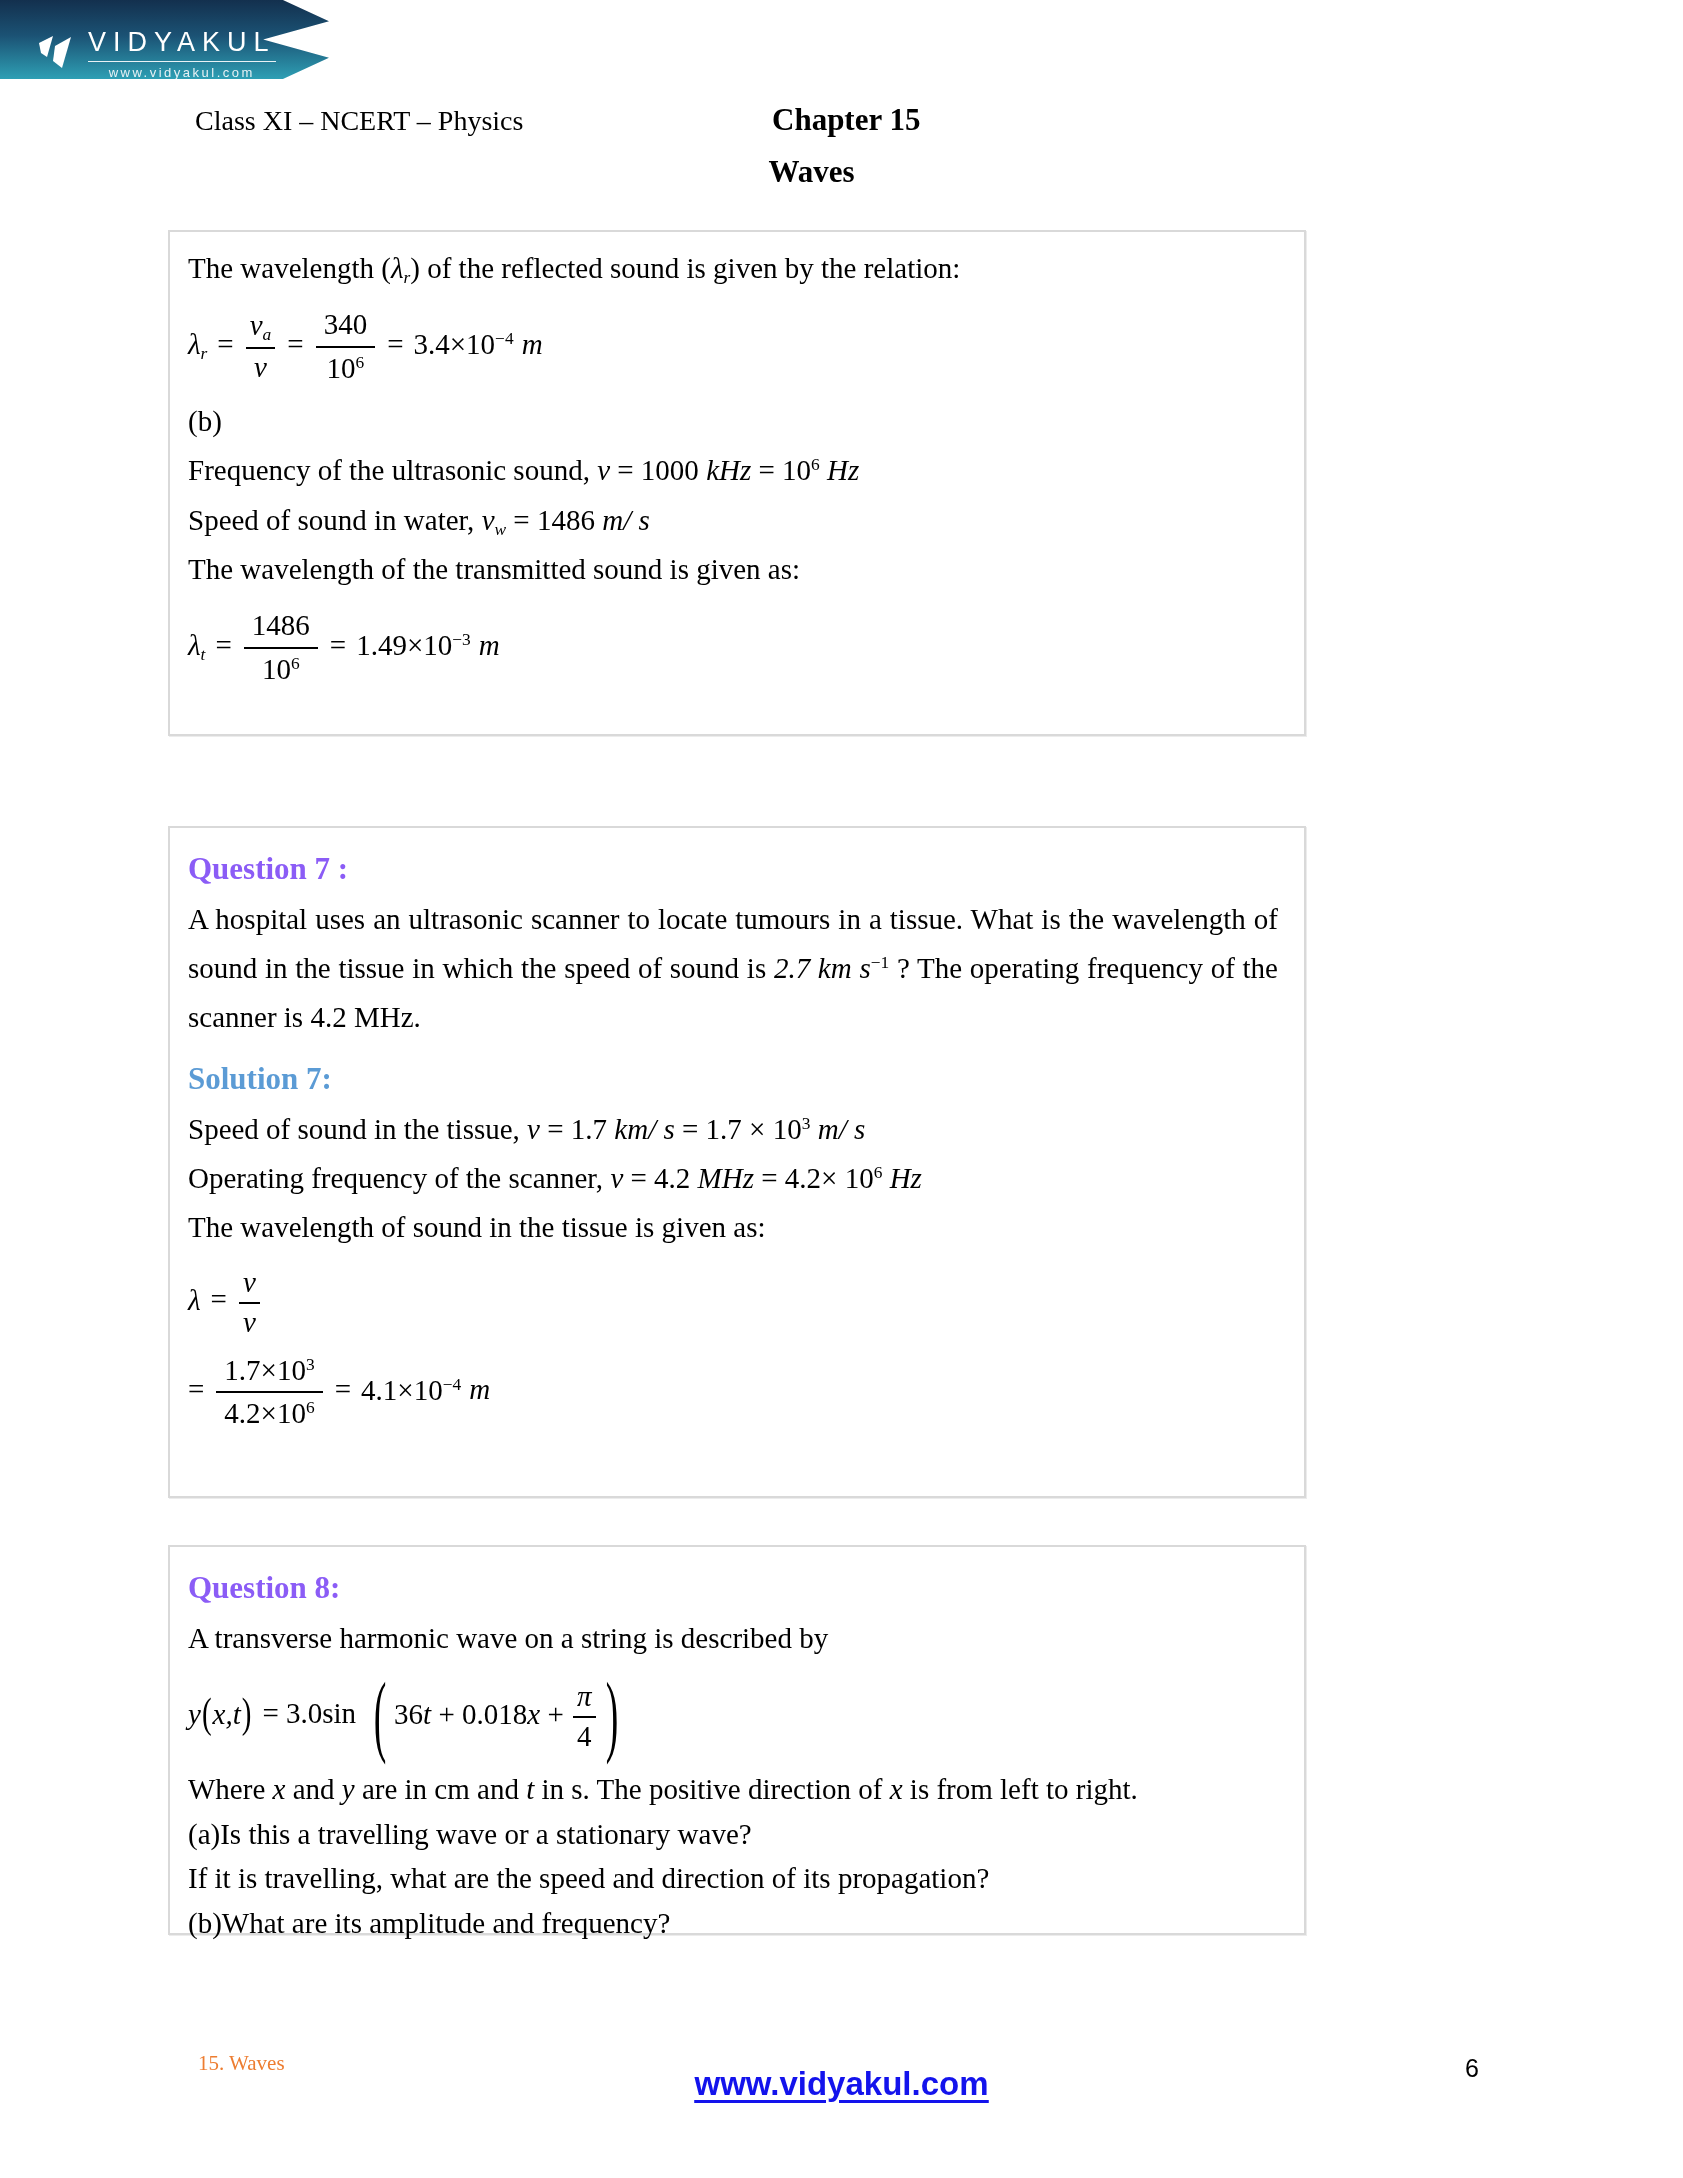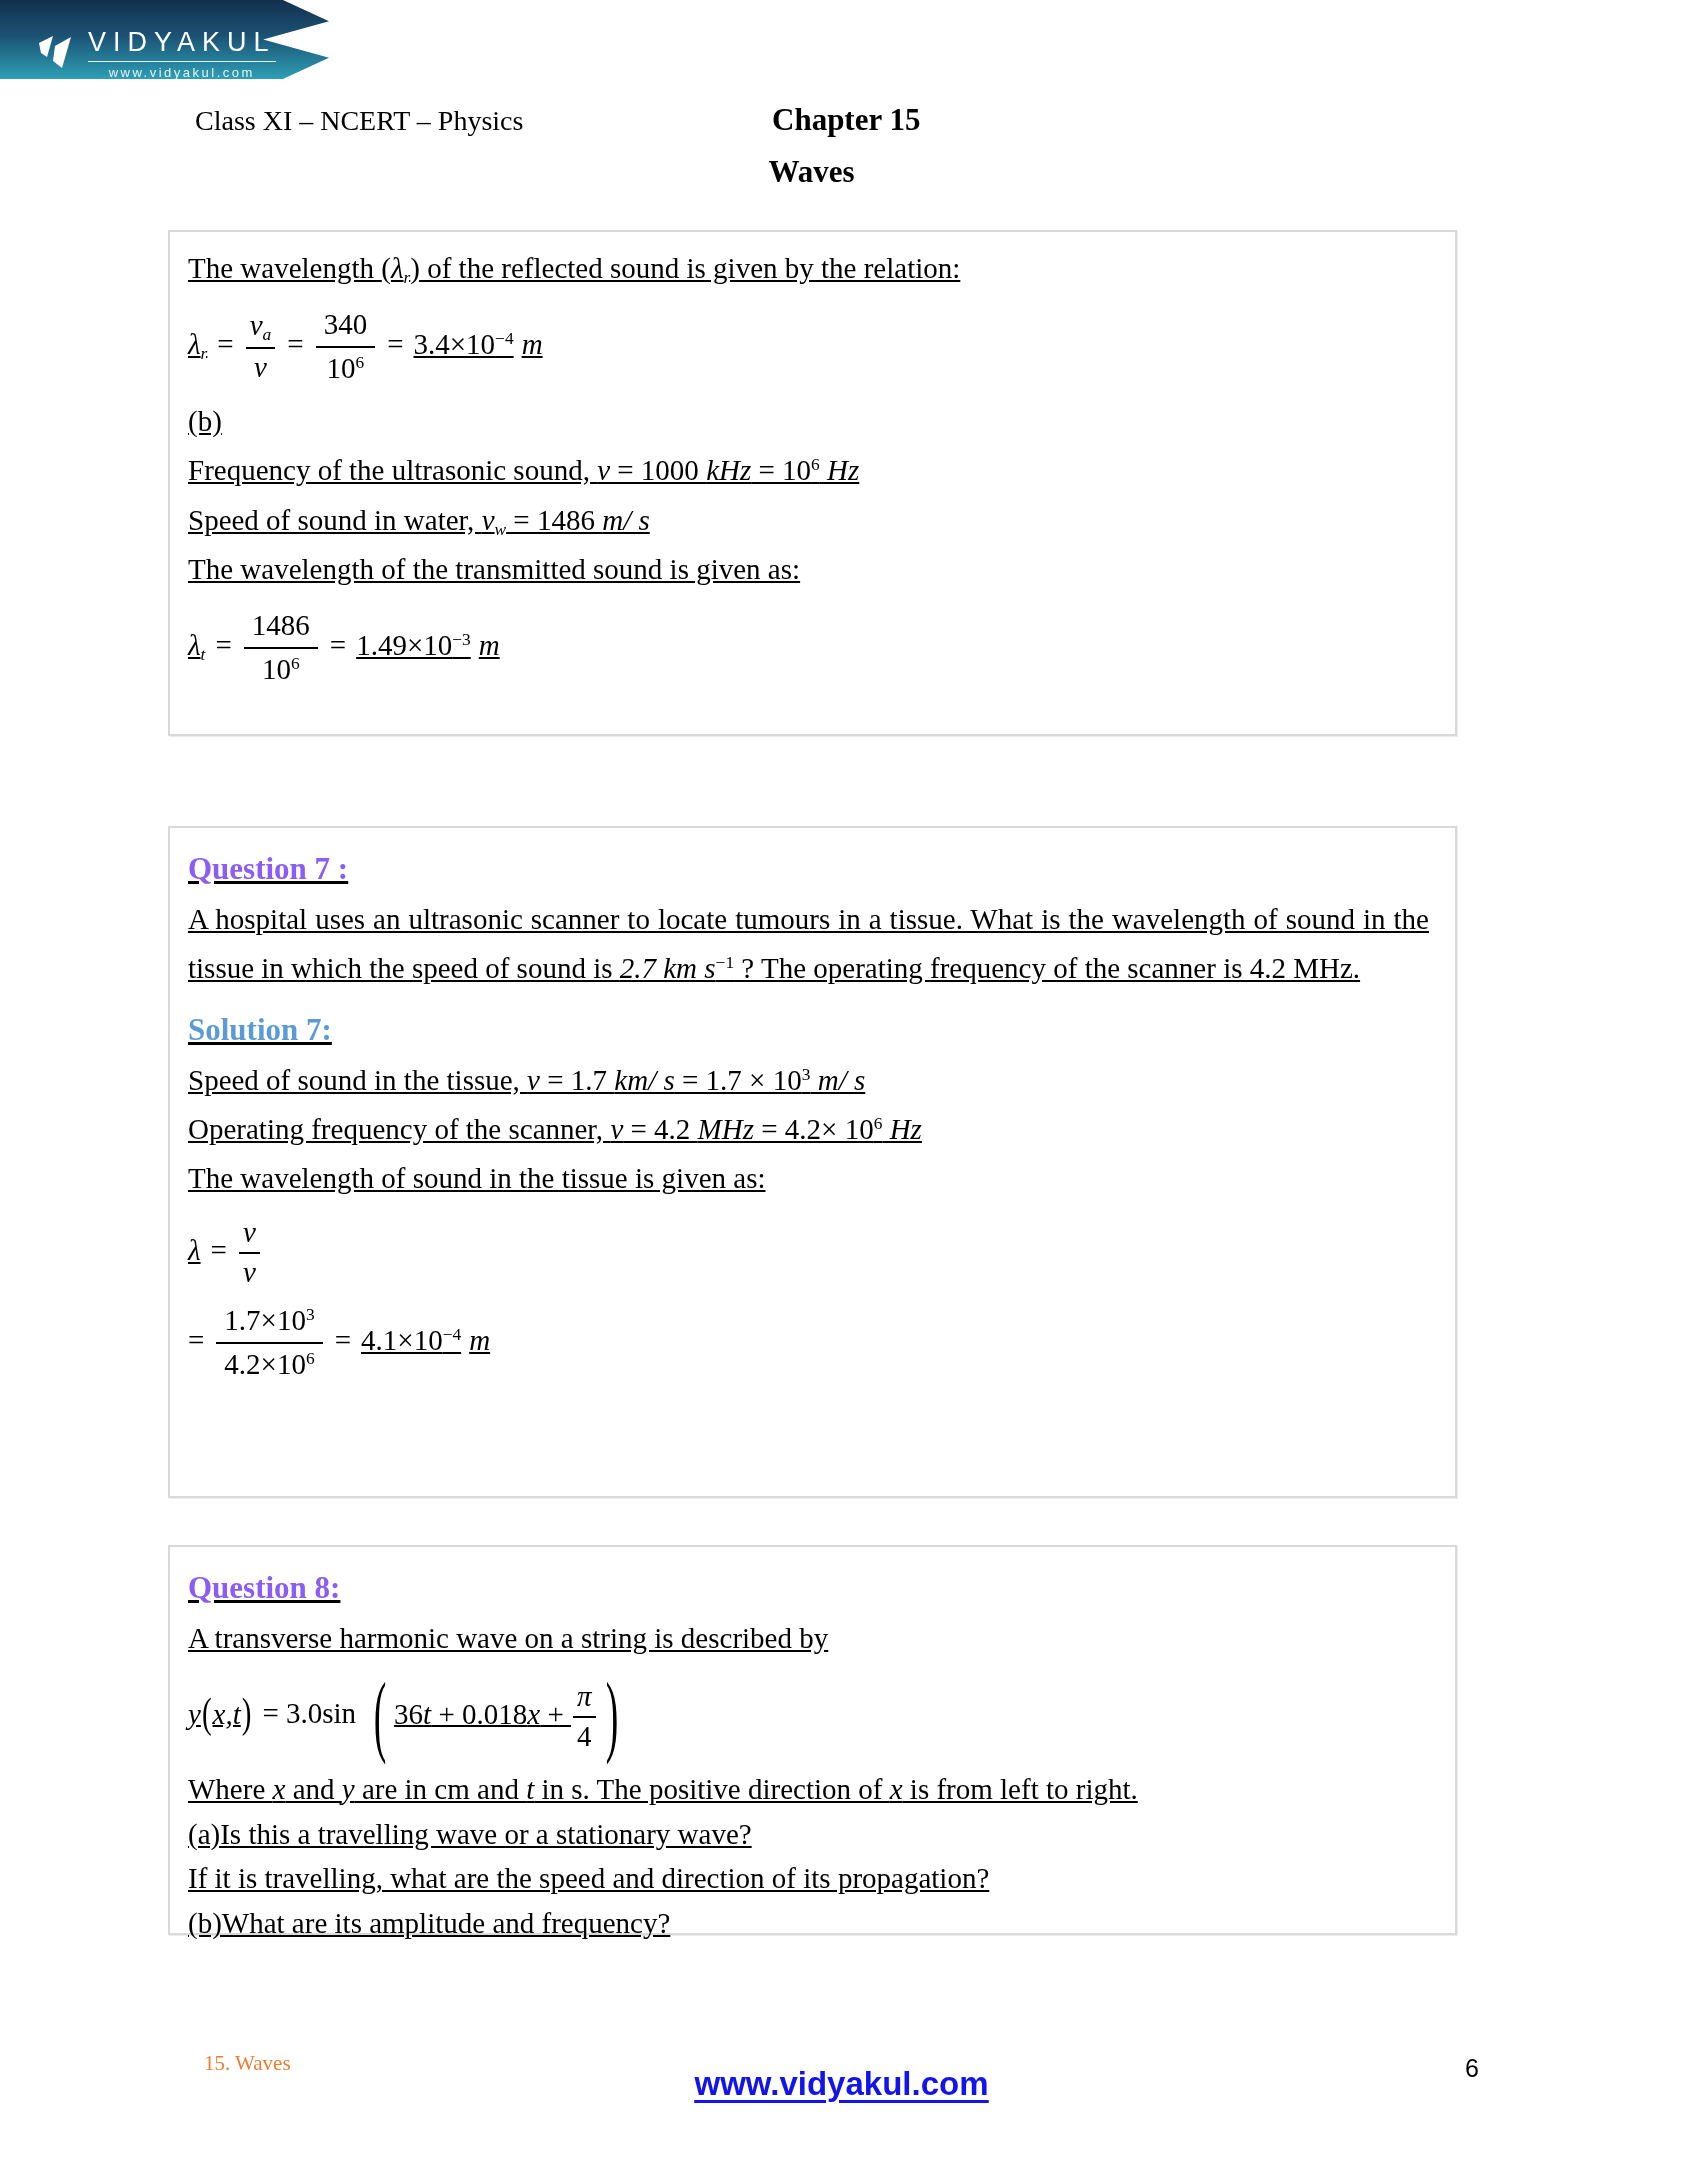--- a/index.html
+++ b/index.html
@@ -24,23 +24,23 @@
   .brand-site{
     font-family:"Liberation Sans","DejaVu Sans",sans-serif;
     color:#e8f2f5;font-size:13px;letter-spacing:2.5px;text-align:center;margin-top:4px;line-height:1;
   }
   
   .course{position:absolute;left:195px;top:105px;font-size:28px;}
   .chapter{position:absolute;left:772px;top:102px;font-size:31px;font-weight:bold;}
   .page-title{position:absolute;left:168px;top:154px;width:1287px;text-align:center;font-size:31px;font-weight:bold;}
   
   .card{
-    position:absolute;left:168px;width:1289px;box-sizing:border-box;
+    position:absolute;left:168px;width:1138px;box-sizing:border-box;
     border:2px solid #d9d9d9;background:#fff;box-shadow:1px 1px 0 #ececec;
-    padding:12px 26px 12px 18px;font-size:29px;text-decoration:underline;
+    padding:12px 26px 12px 18px;font-size:29px;
   }
   .card-1{top:230px;height:506px;}
   .card-2{top:826px;height:672px;}
   .card-3{top:1545px;height:390px;}
   .card p{margin:0;line-height:1.7;}
   .just{text-align:justify;}
   .q-head{color:#8b5cf6;font-weight:bold;font-size:31px;margin:6px 0 2px;line-height:1.5;}
   .s-head{color:#5B9BD5;font-weight:bold;font-size:31px;margin:14px 0 2px;line-height:1.5;}
   .mi{font-style:italic;}
   sub{font-size:0.6em;vertical-align:-0.3em;font-style:italic;}
@@ -50,21 +50,21 @@
   .op{display:inline-block;margin:0 10px;}
   .frac{display:inline-block;vertical-align:middle;text-align:center;margin:0 2px;}
   .frac .num{display:block;padding:2px 8px 5px;border-bottom:2px solid #000;}
   .frac .den{display:block;padding:5px 8px 2px;}
   .unit{margin-left:8px;}
   .mparen{display:inline-block;transform:scaleY(1.45);margin:0 1px;}
   .bigparen{display:inline-block;vertical-align:middle;font-size:36px;font-weight:300;transform:scaleY(2.55) scaleX(1.05);margin:0 8px;}
   .fsmall .num,.fsmall .den{padding:0 4px 3px;}
   .fsmall .den{padding:3px 4px 0;}
   
-  .footer-chapter{position:absolute;left:204px;top:2051px;font-size:21px;color:#ED7D31;}
+  .footer-chapter{position:absolute;left:198px;top:2051px;font-size:21px;color:#ED7D31;}
   .footer-link{
     position:absolute;left:0;top:2065px;width:1683px;text-align:center;
     font-family:"Liberation Sans","DejaVu Sans",sans-serif;
     font-size:33px;font-weight:bold;color:#1313EC;text-decoration:underline;
     text-underline-offset:5px;text-decoration-thickness:3px;
   }
   .footer-link a{color:#1313EC;}
   .footer-page{position:absolute;left:1465px;top:2054px;font-size:25px;font-family:"Liberation Sans","DejaVu Sans",sans-serif;}
 </style>
 </head>

